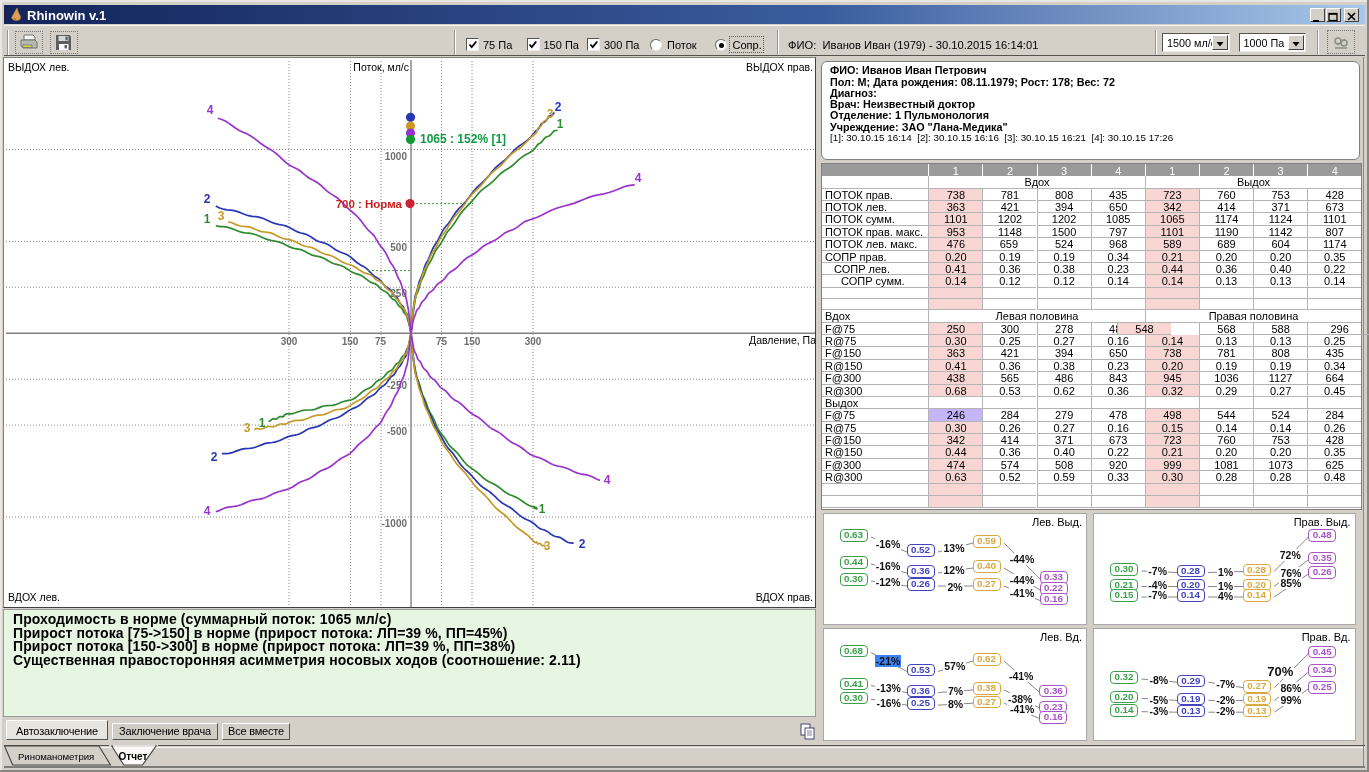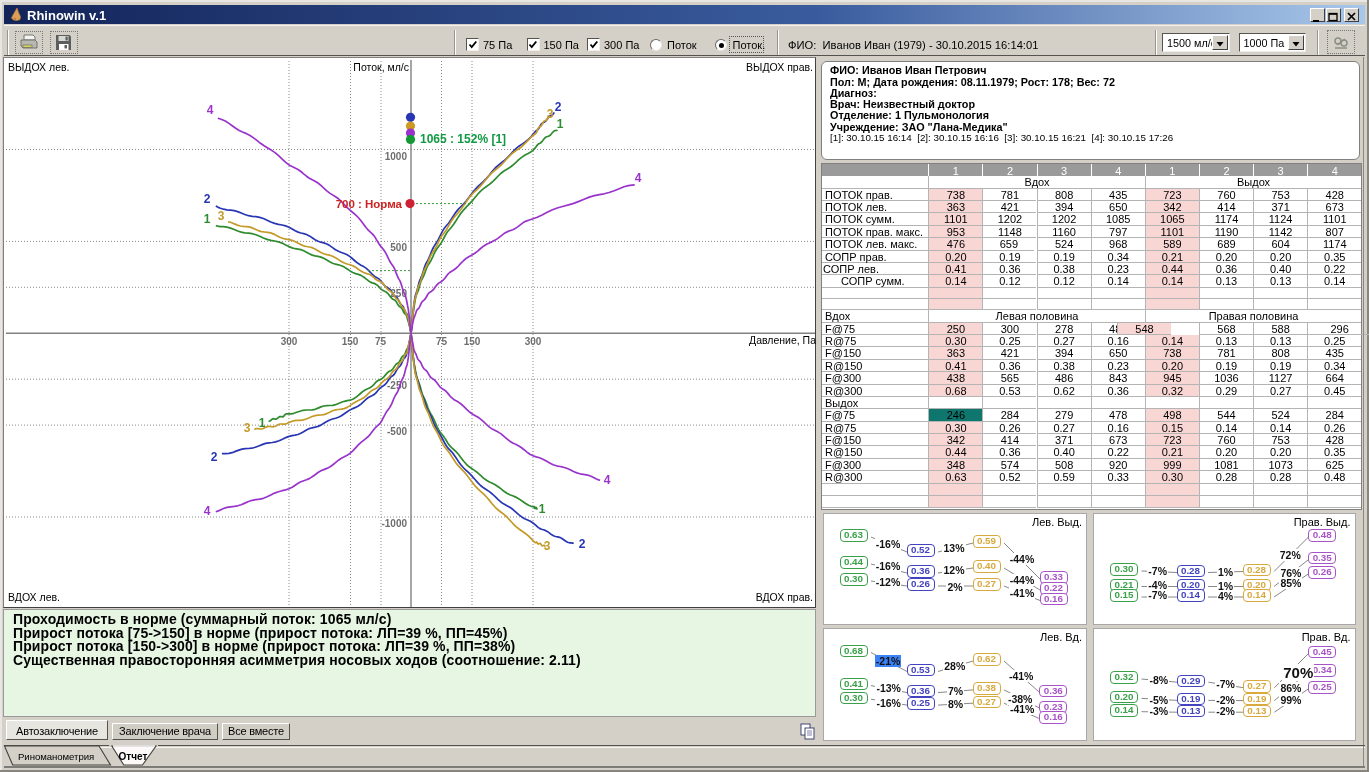--- a/index.html
+++ b/index.html
@@ -60,21 +60,21 @@
       <path d="M1.5,4.5 L3.7,7 L8.3,1.5" fill="none" stroke="#000" stroke-width="1.8"></path>
     </svg>
   </div>
 <div class="abs" style="left:604px;top:39px;font-size:11px">300 Па</div>
 <div class="abs" style="left:650px;top:39px;width:12px;height:12px;background:#fff;border-radius:50%;border-top:1.5px solid #6c6a66;border-left:1.5px solid #6c6a66;border-right:1px solid #e8e7e4;border-bottom:1px solid #e8e7e4"></div>
 <div class="abs" style="left:667px;top:39px;font-size:11px">Поток</div>
 <div class="abs" style="left:714.5px;top:39px;width:12px;height:12px;background:#fff;border-radius:50%;border-top:1.5px solid #6c6a66;border-left:1.5px solid #6c6a66;border-right:1px solid #e8e7e4;border-bottom:1px solid #e8e7e4">
     <div style="position:absolute;left:3.2px;top:3.2px;width:5px;height:5px;border-radius:50%;background:#000"></div>
   </div>
 <div class="abs" style="left:729px;top:36px;width:35px;height:17px;border:1px dotted #555"></div>
-<div class="abs" style="left:732.5px;top:39px;font-size:11px">Поток.</div>
+<div class="abs" style="left:732.5px;top:39px;font-size:11px">Сопр.</div>
 <div class="abs" style="left:777px;top:30px;width:2px;height:25px;border-left:1px solid #9a968e;border-right:1px solid #fff"></div>
 <div class="abs" style="left:788px;top:38.5px;font-size:11.2px;white-space:nowrap">ФИО:&nbsp; Иванов Иван (1979) - 30.10.2015 16:14:01</div>
 <div class="abs" style="left:1155px;top:30px;width:2px;height:25px;border-left:1px solid #9a968e;border-right:1px solid #fff"></div>
 <div class="abs" style="left:1162px;top:33px;width:68px;height:19px;background:#fff;border-top:1.5px solid #56544f;border-left:1.5px solid #56544f;border-right:1px solid #f0efec;border-bottom:1px solid #f0efec">
     <div style="position:absolute;left:4px;top:2.5px;font-size:10.8px;white-space:nowrap;overflow:hidden;width:52px">1500 мл/c</div>
     <div style="position:absolute;right:1px;top:1px;width:16px;height:14.5px;background:#d4d0c8;border-top:1px solid #fff;border-left:1px solid #fff;border-right:1.5px solid #404040;border-bottom:1.5px solid #404040"><svg width="14" height="12" viewBox="0 0 14 12">
         <polygon points="3.5,4 10.5,4 7,8.5" fill="#000"></polygon>
       </svg></div>
   </div>
 <div class="abs" style="left:1238.5px;top:33px;width:67px;height:19px;background:#fff;border-top:1.5px solid #56544f;border-left:1.5px solid #56544f;border-right:1px solid #f0efec;border-bottom:1px solid #f0efec">
@@ -220,21 +220,21 @@
 <div class="abs" style="left:982.4px;top:213.4px;width:54.1px;height:12.4px;border-left:1px solid #b4b4b4;border-bottom:1px solid #b4b4b4;font-size:11px;line-height:12px;text-align:center">1202</div>
 <div class="abs" style="left:1036.5px;top:213.4px;width:54.2px;height:12.4px;border-left:1px solid #b4b4b4;border-bottom:1px solid #b4b4b4;font-size:11px;line-height:12px;text-align:center">1202</div>
 <div class="abs" style="left:1090.7px;top:213.4px;width:54.1px;height:12.4px;border-left:1px solid #b4b4b4;border-bottom:1px solid #b4b4b4;font-size:11px;line-height:12px;text-align:center">1085</div>
 <div class="abs" style="left:1144.8px;top:213.4px;width:54.1px;height:12.4px;border-left:1px solid #b4b4b4;border-bottom:1px solid #b4b4b4;background:#f8d6d4;font-size:11px;line-height:12px;text-align:center">1065</div>
 <div class="abs" style="left:1198.9px;top:213.4px;width:54.2px;height:12.4px;border-left:1px solid #b4b4b4;border-bottom:1px solid #b4b4b4;font-size:11px;line-height:12px;text-align:center">1174</div>
 <div class="abs" style="left:1253.1px;top:213.4px;width:54.1px;height:12.4px;border-left:1px solid #b4b4b4;border-bottom:1px solid #b4b4b4;font-size:11px;line-height:12px;text-align:center">1124</div>
 <div class="abs" style="left:1307.2px;top:213.4px;width:54.1px;height:12.4px;border-left:1px solid #b4b4b4;border-bottom:1px solid #b4b4b4;font-size:11px;line-height:12px;text-align:center">1101</div>
 <div class="abs" style="left:822px;top:225.8px;width:106.3px;height:12.4px;border-bottom:1px solid #b4b4b4;font-size:11px;line-height:12px;padding-left:3px;white-space:nowrap">ПОТОК прав. макс.</div>
 <div class="abs" style="left:928.3px;top:225.8px;width:54.1px;height:12.4px;border-left:1px solid #b4b4b4;border-bottom:1px solid #b4b4b4;background:#f8d6d4;font-size:11px;line-height:12px;text-align:center">953</div>
 <div class="abs" style="left:982.4px;top:225.8px;width:54.1px;height:12.4px;border-left:1px solid #b4b4b4;border-bottom:1px solid #b4b4b4;font-size:11px;line-height:12px;text-align:center">1148</div>
-<div class="abs" style="left:1036.5px;top:225.8px;width:54.2px;height:12.4px;border-left:1px solid #b4b4b4;border-bottom:1px solid #b4b4b4;font-size:11px;line-height:12px;text-align:center">1160</div>
+<div class="abs" style="left:1036.5px;top:225.8px;width:54.2px;height:12.4px;border-left:1px solid #b4b4b4;border-bottom:1px solid #b4b4b4;font-size:11px;line-height:12px;text-align:center">1500</div>
 <div class="abs" style="left:1090.7px;top:225.8px;width:54.1px;height:12.4px;border-left:1px solid #b4b4b4;border-bottom:1px solid #b4b4b4;font-size:11px;line-height:12px;text-align:center">797</div>
 <div class="abs" style="left:1144.8px;top:225.8px;width:54.1px;height:12.4px;border-left:1px solid #b4b4b4;border-bottom:1px solid #b4b4b4;background:#f8d6d4;font-size:11px;line-height:12px;text-align:center">1101</div>
 <div class="abs" style="left:1198.9px;top:225.8px;width:54.2px;height:12.4px;border-left:1px solid #b4b4b4;border-bottom:1px solid #b4b4b4;font-size:11px;line-height:12px;text-align:center">1190</div>
 <div class="abs" style="left:1253.1px;top:225.8px;width:54.1px;height:12.4px;border-left:1px solid #b4b4b4;border-bottom:1px solid #b4b4b4;font-size:11px;line-height:12px;text-align:center">1142</div>
 <div class="abs" style="left:1307.2px;top:225.8px;width:54.1px;height:12.4px;border-left:1px solid #b4b4b4;border-bottom:1px solid #b4b4b4;font-size:11px;line-height:12px;text-align:center">807</div>
 <div class="abs" style="left:822px;top:238.2px;width:106.3px;height:12.4px;border-bottom:1px solid #b4b4b4;font-size:11px;line-height:12px;padding-left:3px;white-space:nowrap">ПОТОК лев. макс.</div>
 <div class="abs" style="left:928.3px;top:238.2px;width:54.1px;height:12.4px;border-left:1px solid #b4b4b4;border-bottom:1px solid #b4b4b4;background:#f8d6d4;font-size:11px;line-height:12px;text-align:center">476</div>
 <div class="abs" style="left:982.4px;top:238.2px;width:52px;height:12.4px;border-left:1px solid #b4b4b4;border-bottom:1px solid #b4b4b4;font-size:11px;line-height:12px;text-align:center">659</div>
 <div class="abs" style="left:1036.5px;top:238.2px;width:54.2px;height:12.4px;border-left:1px solid #b4b4b4;border-bottom:1px solid #b4b4b4;font-size:11px;line-height:12px;text-align:center">524</div>
 <div class="abs" style="left:1090.7px;top:238.2px;width:54.1px;height:12.4px;border-left:1px solid #b4b4b4;border-bottom:1px solid #b4b4b4;font-size:11px;line-height:12px;text-align:center">968</div>
@@ -244,21 +244,21 @@
 <div class="abs" style="left:1307.2px;top:238.2px;width:54.1px;height:12.4px;border-left:1px solid #b4b4b4;border-bottom:1px solid #b4b4b4;font-size:11px;line-height:12px;text-align:center">1174</div>
 <div class="abs" style="left:822px;top:250.5px;width:106.3px;height:12.4px;border-bottom:1px solid #b4b4b4;font-size:11px;line-height:12px;padding-left:3px;white-space:nowrap">СОПР прав.</div>
 <div class="abs" style="left:928.3px;top:250.5px;width:54.1px;height:12.4px;border-left:1px solid #b4b4b4;border-bottom:1px solid #b4b4b4;background:#f8d6d4;font-size:11px;line-height:12px;text-align:center">0.20</div>
 <div class="abs" style="left:982.4px;top:250.5px;width:54.1px;height:12.4px;border-left:1px solid #b4b4b4;border-bottom:1px solid #b4b4b4;font-size:11px;line-height:12px;text-align:center">0.19</div>
 <div class="abs" style="left:1036.5px;top:250.5px;width:54.2px;height:12.4px;border-left:1px solid #b4b4b4;border-bottom:1px solid #b4b4b4;font-size:11px;line-height:12px;text-align:center">0.19</div>
 <div class="abs" style="left:1090.7px;top:250.5px;width:54.1px;height:12.4px;border-left:1px solid #b4b4b4;border-bottom:1px solid #b4b4b4;font-size:11px;line-height:12px;text-align:center">0.34</div>
 <div class="abs" style="left:1144.8px;top:250.5px;width:54.1px;height:12.4px;border-left:1px solid #b4b4b4;border-bottom:1px solid #b4b4b4;background:#f8d6d4;font-size:11px;line-height:12px;text-align:center">0.21</div>
 <div class="abs" style="left:1198.9px;top:250.5px;width:54.2px;height:12.4px;border-left:1px solid #b4b4b4;border-bottom:1px solid #b4b4b4;font-size:11px;line-height:12px;text-align:center">0.20</div>
 <div class="abs" style="left:1253.1px;top:250.5px;width:54.1px;height:12.4px;border-left:1px solid #b4b4b4;border-bottom:1px solid #b4b4b4;font-size:11px;line-height:12px;text-align:center">0.20</div>
 <div class="abs" style="left:1307.2px;top:250.5px;width:54.1px;height:12.4px;border-left:1px solid #b4b4b4;border-bottom:1px solid #b4b4b4;font-size:11px;line-height:12px;text-align:center">0.35</div>
-<div class="abs" style="left:822px;top:262.9px;width:106.3px;height:12.4px;border-bottom:1px solid #b4b4b4;font-size:11px;line-height:12px;padding-left:1px;white-space:nowrap">СОПР лев.</div>
+<div class="abs" style="left:822px;top:262.9px;width:106.3px;height:12.4px;border-bottom:1px solid #b4b4b4;font-size:11px;line-height:12px;padding-left:12px;white-space:nowrap">СОПР лев.</div>
 <div class="abs" style="left:928.3px;top:262.9px;width:54.1px;height:12.4px;border-left:1px solid #b4b4b4;border-bottom:1px solid #b4b4b4;background:#f8d6d4;font-size:11px;line-height:12px;text-align:center">0.41</div>
 <div class="abs" style="left:982.4px;top:262.9px;width:54.1px;height:12.4px;border-left:1px solid #b4b4b4;border-bottom:1px solid #b4b4b4;font-size:11px;line-height:12px;text-align:center">0.36</div>
 <div class="abs" style="left:1036.5px;top:262.9px;width:54.2px;height:12.4px;border-left:1px solid #b4b4b4;border-bottom:1px solid #b4b4b4;font-size:11px;line-height:12px;text-align:center">0.38</div>
 <div class="abs" style="left:1090.7px;top:262.9px;width:54.1px;height:12.4px;border-left:1px solid #b4b4b4;border-bottom:1px solid #b4b4b4;font-size:11px;line-height:12px;text-align:center">0.23</div>
 <div class="abs" style="left:1144.8px;top:262.9px;width:54.1px;height:12.4px;border-left:1px solid #b4b4b4;border-bottom:1px solid #b4b4b4;background:#f8d6d4;font-size:11px;line-height:12px;text-align:center">0.44</div>
 <div class="abs" style="left:1198.9px;top:262.9px;width:54.2px;height:12.4px;border-left:1px solid #b4b4b4;border-bottom:1px solid #b4b4b4;font-size:11px;line-height:12px;text-align:center">0.36</div>
 <div class="abs" style="left:1253.1px;top:262.9px;width:54.1px;height:12.4px;border-left:1px solid #b4b4b4;border-bottom:1px solid #b4b4b4;font-size:11px;line-height:12px;text-align:center">0.40</div>
 <div class="abs" style="left:1307.2px;top:262.9px;width:54.1px;height:12.4px;border-left:1px solid #b4b4b4;border-bottom:1px solid #b4b4b4;font-size:11px;line-height:12px;text-align:center">0.22</div>
 <div class="abs" style="left:822px;top:275.2px;width:106.3px;height:12.4px;border-bottom:1px solid #b4b4b4;font-size:11px;line-height:12px;padding-left:19px;white-space:nowrap">СОПР сумм.</div>
 <div class="abs" style="left:928.3px;top:275.2px;width:54.1px;height:12.4px;border-left:1px solid #b4b4b4;border-bottom:1px solid #b4b4b4;background:#f8d6d4;font-size:11px;line-height:12px;text-align:center">0.14</div>
@@ -347,21 +347,21 @@
 <div class="abs" style="left:822px;top:396.9px;width:106.3px;height:12.4px;border-bottom:1px solid #b4b4b4;font-size:11px;line-height:12px;padding-left:3px">Выдох</div>
 <div class="abs" style="left:928.3px;top:396.9px;width:54.1px;height:12.4px;border-left:1px solid #b4b4b4;border-bottom:1px solid #b4b4b4"></div>
 <div class="abs" style="left:982.4px;top:396.9px;width:54.1px;height:12.4px;border-left:1px solid #b4b4b4;border-bottom:1px solid #b4b4b4"></div>
 <div class="abs" style="left:1036.5px;top:396.9px;width:54.2px;height:12.4px;border-left:1px solid #b4b4b4;border-bottom:1px solid #b4b4b4"></div>
 <div class="abs" style="left:1090.7px;top:396.9px;width:54.1px;height:12.4px;border-left:1px solid #b4b4b4;border-bottom:1px solid #b4b4b4"></div>
 <div class="abs" style="left:1144.8px;top:396.9px;width:54.1px;height:12.4px;border-left:1px solid #b4b4b4;border-bottom:1px solid #b4b4b4"></div>
 <div class="abs" style="left:1198.9px;top:396.9px;width:54.2px;height:12.4px;border-left:1px solid #b4b4b4;border-bottom:1px solid #b4b4b4"></div>
 <div class="abs" style="left:1253.1px;top:396.9px;width:54.1px;height:12.4px;border-left:1px solid #b4b4b4;border-bottom:1px solid #b4b4b4"></div>
 <div class="abs" style="left:1307.2px;top:396.9px;width:54.1px;height:12.4px;border-left:1px solid #b4b4b4;border-bottom:1px solid #b4b4b4"></div>
 <div class="abs" style="left:822px;top:409.3px;width:106.3px;height:12.4px;border-bottom:1px solid #b4b4b4;font-size:11px;line-height:12px;padding-left:3px;white-space:nowrap">F@75</div>
-<div class="abs" style="left:928.3px;top:409.3px;width:54.1px;height:12.4px;border-left:1px solid #b4b4b4;border-bottom:1px solid #b4b4b4;background:#0f766e;font-size:11px;line-height:12px;text-align:center">246</div>
+<div class="abs" style="left:928.3px;top:409.3px;width:54.1px;height:12.4px;border-left:1px solid #b4b4b4;border-bottom:1px solid #b4b4b4;background:#c4b5fd;font-size:11px;line-height:12px;text-align:center">246</div>
 <div class="abs" style="left:982.4px;top:409.3px;width:54.1px;height:12.4px;border-left:1px solid #b4b4b4;border-bottom:1px solid #b4b4b4;font-size:11px;line-height:12px;text-align:center">284</div>
 <div class="abs" style="left:1036.5px;top:409.3px;width:54.2px;height:12.4px;border-left:1px solid #b4b4b4;border-bottom:1px solid #b4b4b4;font-size:11px;line-height:12px;text-align:center">279</div>
 <div class="abs" style="left:1090.7px;top:409.3px;width:54.1px;height:12.4px;border-left:1px solid #b4b4b4;border-bottom:1px solid #b4b4b4;font-size:11px;line-height:12px;text-align:center">478</div>
 <div class="abs" style="left:1144.8px;top:409.3px;width:54.1px;height:12.4px;border-left:1px solid #b4b4b4;border-bottom:1px solid #b4b4b4;background:#f8d6d4;font-size:11px;line-height:12px;text-align:center">498</div>
 <div class="abs" style="left:1198.9px;top:409.3px;width:54.2px;height:12.4px;border-left:1px solid #b4b4b4;border-bottom:1px solid #b4b4b4;font-size:11px;line-height:12px;text-align:center">544</div>
 <div class="abs" style="left:1253.1px;top:409.3px;width:54.1px;height:12.4px;border-left:1px solid #b4b4b4;border-bottom:1px solid #b4b4b4;font-size:11px;line-height:12px;text-align:center">524</div>
 <div class="abs" style="left:1307.2px;top:409.3px;width:54.1px;height:12.4px;border-left:1px solid #b4b4b4;border-bottom:1px solid #b4b4b4;font-size:11px;line-height:12px;text-align:center">284</div>
 <div class="abs" style="left:822px;top:421.7px;width:106.3px;height:12.4px;border-bottom:1px solid #b4b4b4;font-size:11px;line-height:12px;padding-left:3px;white-space:nowrap">R@75</div>
 <div class="abs" style="left:928.3px;top:421.7px;width:54.1px;height:12.4px;border-left:1px solid #b4b4b4;border-bottom:1px solid #b4b4b4;background:#f8d6d4;font-size:11px;line-height:12px;text-align:center">0.30</div>
 <div class="abs" style="left:982.4px;top:421.7px;width:54.1px;height:12.4px;border-left:1px solid #b4b4b4;border-bottom:1px solid #b4b4b4;font-size:11px;line-height:12px;text-align:center">0.26</div>
@@ -383,21 +383,21 @@
 <div class="abs" style="left:822px;top:446.4px;width:106.3px;height:12.4px;border-bottom:1px solid #b4b4b4;font-size:11px;line-height:12px;padding-left:3px;white-space:nowrap">R@150</div>
 <div class="abs" style="left:928.3px;top:446.4px;width:54.1px;height:12.4px;border-left:1px solid #b4b4b4;border-bottom:1px solid #b4b4b4;background:#f8d6d4;font-size:11px;line-height:12px;text-align:center">0.44</div>
 <div class="abs" style="left:982.4px;top:446.4px;width:54.1px;height:12.4px;border-left:1px solid #b4b4b4;border-bottom:1px solid #b4b4b4;font-size:11px;line-height:12px;text-align:center">0.36</div>
 <div class="abs" style="left:1036.5px;top:446.4px;width:54.2px;height:12.4px;border-left:1px solid #b4b4b4;border-bottom:1px solid #b4b4b4;font-size:11px;line-height:12px;text-align:center">0.40</div>
 <div class="abs" style="left:1090.7px;top:446.4px;width:54.1px;height:12.4px;border-left:1px solid #b4b4b4;border-bottom:1px solid #b4b4b4;font-size:11px;line-height:12px;text-align:center">0.22</div>
 <div class="abs" style="left:1144.8px;top:446.4px;width:54.1px;height:12.4px;border-left:1px solid #b4b4b4;border-bottom:1px solid #b4b4b4;background:#f8d6d4;font-size:11px;line-height:12px;text-align:center">0.21</div>
 <div class="abs" style="left:1198.9px;top:446.4px;width:54.2px;height:12.4px;border-left:1px solid #b4b4b4;border-bottom:1px solid #b4b4b4;font-size:11px;line-height:12px;text-align:center">0.20</div>
 <div class="abs" style="left:1253.1px;top:446.4px;width:54.1px;height:12.4px;border-left:1px solid #b4b4b4;border-bottom:1px solid #b4b4b4;font-size:11px;line-height:12px;text-align:center">0.20</div>
 <div class="abs" style="left:1307.2px;top:446.4px;width:54.1px;height:12.4px;border-left:1px solid #b4b4b4;border-bottom:1px solid #b4b4b4;font-size:11px;line-height:12px;text-align:center">0.35</div>
 <div class="abs" style="left:822px;top:458.8px;width:106.3px;height:12.4px;border-bottom:1px solid #b4b4b4;font-size:11px;line-height:12px;padding-left:3px;white-space:nowrap">F@300</div>
-<div class="abs" style="left:928.3px;top:458.8px;width:54.1px;height:12.4px;border-left:1px solid #b4b4b4;border-bottom:1px solid #b4b4b4;background:#f8d6d4;font-size:11px;line-height:12px;text-align:center">348</div>
+<div class="abs" style="left:928.3px;top:458.8px;width:54.1px;height:12.4px;border-left:1px solid #b4b4b4;border-bottom:1px solid #b4b4b4;background:#f8d6d4;font-size:11px;line-height:12px;text-align:center">474</div>
 <div class="abs" style="left:982.4px;top:458.8px;width:54.1px;height:12.4px;border-left:1px solid #b4b4b4;border-bottom:1px solid #b4b4b4;font-size:11px;line-height:12px;text-align:center">574</div>
 <div class="abs" style="left:1036.5px;top:458.8px;width:54.2px;height:12.4px;border-left:1px solid #b4b4b4;border-bottom:1px solid #b4b4b4;font-size:11px;line-height:12px;text-align:center">508</div>
 <div class="abs" style="left:1090.7px;top:458.8px;width:54.1px;height:12.4px;border-left:1px solid #b4b4b4;border-bottom:1px solid #b4b4b4;font-size:11px;line-height:12px;text-align:center">920</div>
 <div class="abs" style="left:1144.8px;top:458.8px;width:54.1px;height:12.4px;border-left:1px solid #b4b4b4;border-bottom:1px solid #b4b4b4;background:#f8d6d4;font-size:11px;line-height:12px;text-align:center">999</div>
 <div class="abs" style="left:1198.9px;top:458.8px;width:54.2px;height:12.4px;border-left:1px solid #b4b4b4;border-bottom:1px solid #b4b4b4;font-size:11px;line-height:12px;text-align:center">1081</div>
 <div class="abs" style="left:1253.1px;top:458.8px;width:54.1px;height:12.4px;border-left:1px solid #b4b4b4;border-bottom:1px solid #b4b4b4;font-size:11px;line-height:12px;text-align:center">1073</div>
 <div class="abs" style="left:1307.2px;top:458.8px;width:54.1px;height:12.4px;border-left:1px solid #b4b4b4;border-bottom:1px solid #b4b4b4;font-size:11px;line-height:12px;text-align:center">625</div>
 <div class="abs" style="left:822px;top:471.2px;width:106.3px;height:12.4px;border-bottom:1px solid #b4b4b4;font-size:11px;line-height:12px;padding-left:3px;white-space:nowrap">R@300</div>
 <div class="abs" style="left:928.3px;top:471.2px;width:54.1px;height:12.4px;border-left:1px solid #b4b4b4;border-bottom:1px solid #b4b4b4;background:#f8d6d4;font-size:11px;line-height:12px;text-align:center">0.63</div>
 <div class="abs" style="left:982.4px;top:471.2px;width:54.1px;height:12.4px;border-left:1px solid #b4b4b4;border-bottom:1px solid #b4b4b4;font-size:11px;line-height:12px;text-align:center">0.52</div>
@@ -514,21 +514,21 @@
 <div class="abs" style="left:83.0px;top:34.8px;width:28px;height:12.5px;background:#fff;border:1.3px solid #4343c0;border-radius:4px;color:#4343c0;font-size:9.8px;font-weight:bold;text-align:center;line-height:9.6px">0.53</div>
 <div class="abs" style="left:83.0px;top:55.9px;width:28px;height:12.5px;background:#fff;border:1.3px solid #4343c0;border-radius:4px;color:#4343c0;font-size:9.8px;font-weight:bold;text-align:center;line-height:9.6px">0.36</div>
 <div class="abs" style="left:83.0px;top:68.4px;width:28px;height:12.5px;background:#fff;border:1.3px solid #4343c0;border-radius:4px;color:#4343c0;font-size:9.8px;font-weight:bold;text-align:center;line-height:9.6px">0.25</div>
 <div class="abs" style="left:149.0px;top:24.2px;width:28px;height:12.5px;background:#fff;border:1.3px solid #d8a93e;border-radius:4px;color:#d8a93e;font-size:9.8px;font-weight:bold;text-align:center;line-height:9.6px">0.62</div>
 <div class="abs" style="left:149.0px;top:53.1px;width:28px;height:12.5px;background:#fff;border:1.3px solid #d8a93e;border-radius:4px;color:#d8a93e;font-size:9.8px;font-weight:bold;text-align:center;line-height:9.6px">0.38</div>
 <div class="abs" style="left:149.0px;top:66.5px;width:28px;height:12.5px;background:#fff;border:1.3px solid #d8a93e;border-radius:4px;color:#d8a93e;font-size:9.8px;font-weight:bold;text-align:center;line-height:9.6px">0.27</div>
 <div class="abs" style="left:215.8px;top:55.9px;width:28px;height:12.5px;background:#fff;border:1.3px solid #a854c8;border-radius:4px;color:#a854c8;font-size:9.8px;font-weight:bold;text-align:center;line-height:9.6px">0.36</div>
 <div class="abs" style="left:215.8px;top:71.5px;width:28px;height:12.5px;background:#fff;border:1.3px solid #a854c8;border-radius:4px;color:#a854c8;font-size:9.8px;font-weight:bold;text-align:center;line-height:9.6px">0.23</div>
 <div class="abs" style="left:215.8px;top:82.0px;width:28px;height:12.5px;background:#fff;border:1.3px solid #a854c8;border-radius:4px;color:#a854c8;font-size:9.8px;font-weight:bold;text-align:center;line-height:9.6px">0.16</div>
 <div class="abs" style="left:40.6px;top:26.0px;width:48px;text-align:center;font-size:10.5px;font-weight:bold;color:#111"><span style="background:#3b82f6;padding:0 1px">-21%</span></div>
-<div class="abs" style="left:107.3px;top:31.0px;width:48px;text-align:center;font-size:10.5px;font-weight:bold;color:#111"><span style="background:#fff;padding:0 1px">28%</span></div>
+<div class="abs" style="left:107.3px;top:31.0px;width:48px;text-align:center;font-size:10.5px;font-weight:bold;color:#111"><span style="background:#fff;padding:0 1px">57%</span></div>
 <div class="abs" style="left:173.7px;top:40.8px;width:48px;text-align:center;font-size:10.5px;font-weight:bold;color:#111"><span style="background:#fff;padding:0 1px">-41%</span></div>
 <div class="abs" style="left:41.2px;top:53.1px;width:48px;text-align:center;font-size:10.5px;font-weight:bold;color:#111"><span style="background:#fff;padding:0 1px">-13%</span></div>
 <div class="abs" style="left:108.1px;top:56.2px;width:48px;text-align:center;font-size:10.5px;font-weight:bold;color:#111"><span style="background:#fff;padding:0 1px">7%</span></div>
 <div class="abs" style="left:172.7px;top:63.5px;width:48px;text-align:center;font-size:10.5px;font-weight:bold;color:#111"><span style="background:#fff;padding:0 1px">-38%</span></div>
 <div class="abs" style="left:41.2px;top:67.5px;width:48px;text-align:center;font-size:10.5px;font-weight:bold;color:#111"><span style="background:#fff;padding:0 1px">-16%</span></div>
 <div class="abs" style="left:108.1px;top:68.9px;width:48px;text-align:center;font-size:10.5px;font-weight:bold;color:#111"><span style="background:#fff;padding:0 1px">8%</span></div>
 <div class="abs" style="left:174.7px;top:74.0px;width:48px;text-align:center;font-size:10.5px;font-weight:bold;color:#111"><span style="background:#fff;padding:0 1px">-41%</span></div>
 </div>
 <div class="abs" style="left:1092.5px;top:628px;width:263.0px;height:113px;background:#fff;border:1px solid #a8a8a8">
 <svg width="263.0" height="113" viewBox="0 0 263.0 113" style="position:absolute;left:0;top:0">
@@ -550,21 +550,21 @@
 <div class="abs" style="left:83.4px;top:63.6px;width:28px;height:12.5px;background:#fff;border:1.3px solid #4343c0;border-radius:4px;color:#4343c0;font-size:9.8px;font-weight:bold;text-align:center;line-height:9.6px">0.19</div>
 <div class="abs" style="left:83.4px;top:75.5px;width:28px;height:12.5px;background:#fff;border:1.3px solid #4343c0;border-radius:4px;color:#4343c0;font-size:9.8px;font-weight:bold;text-align:center;line-height:9.6px">0.13</div>
 <div class="abs" style="left:149.4px;top:51.0px;width:28px;height:12.5px;background:#fff;border:1.3px solid #d8a93e;border-radius:4px;color:#d8a93e;font-size:9.8px;font-weight:bold;text-align:center;line-height:9.6px">0.27</div>
 <div class="abs" style="left:149.4px;top:63.9px;width:28px;height:12.5px;background:#fff;border:1.3px solid #d8a93e;border-radius:4px;color:#d8a93e;font-size:9.8px;font-weight:bold;text-align:center;line-height:9.6px">0.19</div>
 <div class="abs" style="left:149.4px;top:75.5px;width:28px;height:12.5px;background:#fff;border:1.3px solid #d8a93e;border-radius:4px;color:#d8a93e;font-size:9.8px;font-weight:bold;text-align:center;line-height:9.6px">0.13</div>
 <div class="abs" style="left:214.7px;top:16.5px;width:28px;height:12.5px;background:#fff;border:1.3px solid #a854c8;border-radius:4px;color:#a854c8;font-size:9.8px;font-weight:bold;text-align:center;line-height:9.6px">0.45</div>
 <div class="abs" style="left:214.7px;top:35.0px;width:28px;height:12.5px;background:#fff;border:1.3px solid #a854c8;border-radius:4px;color:#a854c8;font-size:9.8px;font-weight:bold;text-align:center;line-height:9.6px">0.34</div>
 <div class="abs" style="left:214.7px;top:52.0px;width:28px;height:12.5px;background:#fff;border:1.3px solid #a854c8;border-radius:4px;color:#a854c8;font-size:9.8px;font-weight:bold;text-align:center;line-height:9.6px">0.25</div>
 <div class="abs" style="left:41.3px;top:44.5px;width:48px;text-align:center;font-size:10.5px;font-weight:bold;color:#111"><span style="background:#fff;padding:0 1px">-8%</span></div>
 <div class="abs" style="left:108.0px;top:49.1px;width:48px;text-align:center;font-size:10.5px;font-weight:bold;color:#111"><span style="background:#fff;padding:0 1px">-7%</span></div>
-<div class="abs" style="left:172.8px;top:35.0px;width:48px;text-align:right;font-size:15px;font-weight:bold;color:#111"><span style="background:#fff;padding:0 1px">70%</span></div>
+<div class="abs" style="left:172.8px;top:35.0px;width:48px;text-align:left;font-size:13px;font-weight:bold;color:#111"><span style="background:#fff;padding:0 1px">70%</span></div>
 <div class="abs" style="left:41.3px;top:64.7px;width:48px;text-align:center;font-size:10.5px;font-weight:bold;color:#111"><span style="background:#fff;padding:0 1px">-5%</span></div>
 <div class="abs" style="left:108.0px;top:64.7px;width:48px;text-align:center;font-size:10.5px;font-weight:bold;color:#111"><span style="background:#fff;padding:0 1px">-2%</span></div>
 <div class="abs" style="left:173.4px;top:53.2px;width:48px;text-align:center;font-size:10.5px;font-weight:bold;color:#111"><span style="background:#fff;padding:0 1px">86%</span></div>
 <div class="abs" style="left:41.3px;top:75.5px;width:48px;text-align:center;font-size:10.5px;font-weight:bold;color:#111"><span style="background:#fff;padding:0 1px">-3%</span></div>
 <div class="abs" style="left:108.0px;top:75.5px;width:48px;text-align:center;font-size:10.5px;font-weight:bold;color:#111"><span style="background:#fff;padding:0 1px">-2%</span></div>
 <div class="abs" style="left:173.4px;top:65.3px;width:48px;text-align:center;font-size:10.5px;font-weight:bold;color:#111"><span style="background:#fff;padding:0 1px">99%</span></div>
 </div>
 <div class="abs" style="left:4px;top:747px;width:1361px;height:1.2px;background:#f6f4f0"></div>
 <div class="abs" style="left:4px;top:766.4px;width:1361px;height:1.3px;background:#7e7c76"></div>
 <div class="abs" style="left:1362.6px;top:57px;width:1.2px;height:709px;background:#8a887f"></div>

